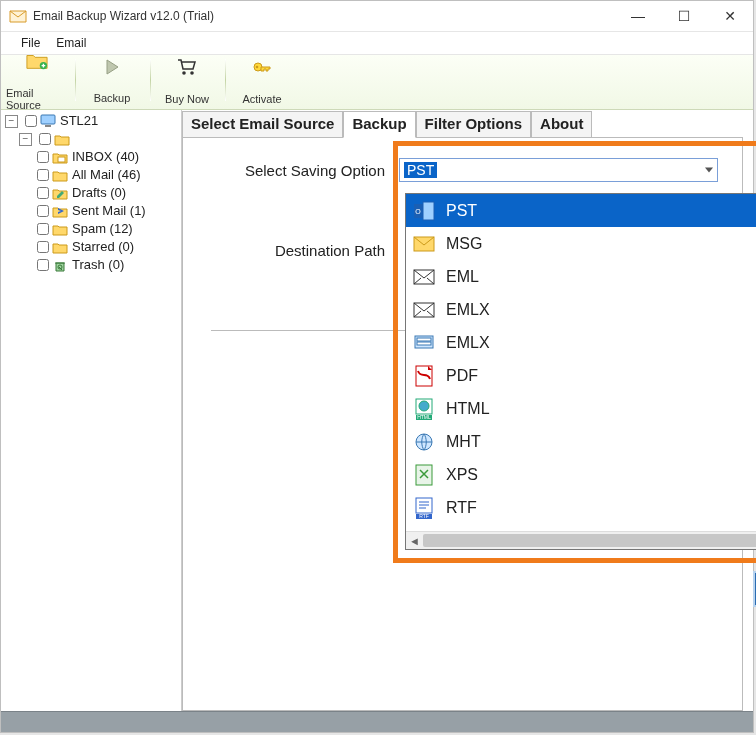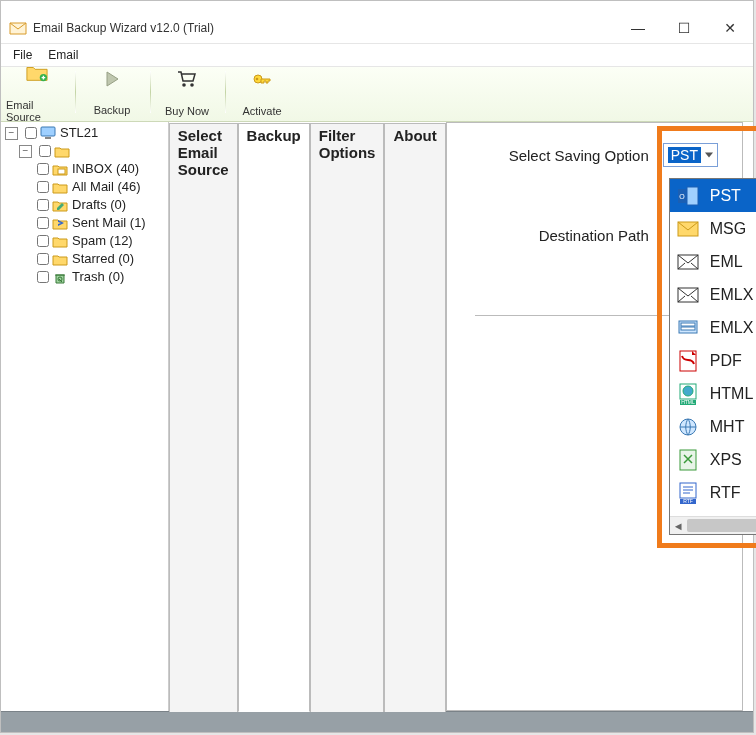--- a/index.html
+++ b/index.html
@@ -16,38 +16,38 @@
     background:#fff;
     border:1px solid #bfbfbf;
     position:relative;
     display:flex;
     flex-direction:column;
   }
   
   .titlebar {
     height:30px;
     display:flex; align-items:center;
-    padding:12px 0 0 8px;
+    padding:0 0 0 8px;
     border-bottom:1px solid #e6e6e6;
   }
   .titlebar .app-icon {
     width:18px; height:18px; margin-right:6px;
   }
   .titlebar .title {flex:1; font-size:12px; color:#333;}
   .winbtn {
     width:46px; height:30px;
     display:flex; align-items:center; justify-content:center;
     font-size:14px; color:#333;
     cursor:default;
   }
 
   
   .menubar {
     height:22px; display:flex; align-items:center;
-    padding:0 4px; border-bottom:1px solid #e6e6e6;
+    padding:0 12px; border-bottom:1px solid #e6e6e6;
     font-size:12px;
   }
   .menuitem {padding:2px 8px; cursor:default;}
 
   
   .toolbar {
     background:linear-gradient(#fcfff6,#f1f8e6);
     border-bottom:1px solid #cdd9b8;
     height:50px;
     display:flex; align-items:flex-start;
@@ -87,21 +87,21 @@
   .tree > ul {padding-left:2px;}
   .tree li {white-space:nowrap; line-height:18px;}
   .tree .row {display:flex; align-items:center;}
   .tree .tw {width:11px; height:11px; border:1px solid #888; font-size:10px; line-height:9px; text-align:center; margin-right:3px; color:#555; background:#fff;}
   .tree .cb {width:12px; height:12px; margin-right:3px;}
   .tree .tlabel{margin-left:2px;}
   .icon-mini {width:16px; height:14px; display:inline-flex; align-items:center; justify-content:center; margin-right:2px;}
 
   
   .content {
-    flex:1; display:flex; flex-direction:row;
+    flex:1; display:flex; flex-direction:column;
     padding:0 10px 0 0;
     position:relative;
   }
   .tabs {
     display:flex; margin-top:0;
   }
   .tab {
     font-weight:bold; font-size:15px;
     padding:3px 8px 5px;
     border:1px solid #bbb; border-bottom:none;

